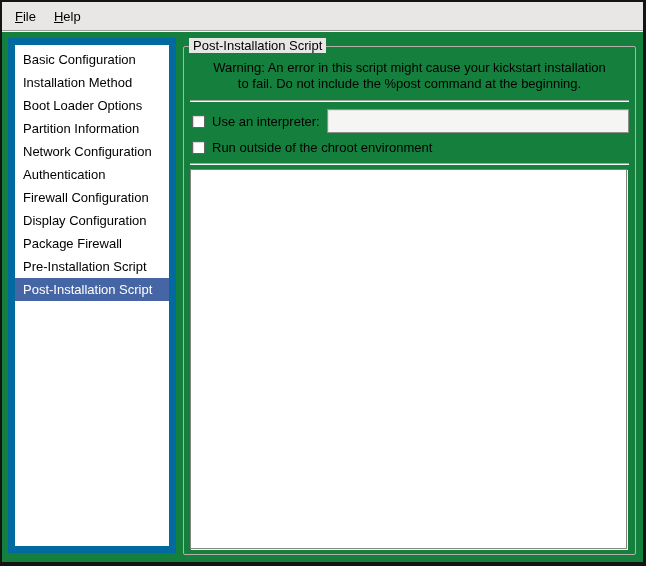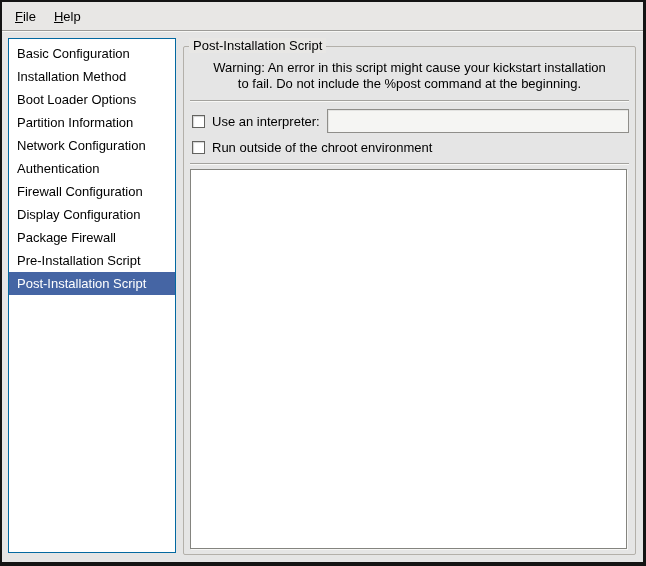--- a/index.html
+++ b/index.html
@@ -1,20 +1,20 @@
 <!DOCTYPE html>
 <html><head>
 <meta charset="utf-8">
 <style>
   html,body{margin:0;padding:0;background:#c9c9c9;}
   .window{
     position:relative;
     width:646px;height:566px;
     box-sizing:border-box;
-    background:#e5e5e5;
+    background:#15803d;
     border:solid #141414;
     border-width:2px 3px 4px 2px;
     font-family:"Liberation Sans","DejaVu Sans",sans-serif;
     font-size:13px;
     color:#000;
     overflow:hidden;
   }
   
   .menubar{
     position:absolute;left:0;right:0;top:0;height:28px;
@@ -28,21 +28,21 @@
     padding:4px 9px;
     cursor:default;
     white-space:nowrap;
   }
   .menu-item::first-letter{text-decoration:underline;}
   
   .sidebar{
     position:absolute;left:6px;top:36px;width:168px;height:515px;
     box-sizing:border-box;
     background:#ffffff;
-    border:1px solid #0369a1;
+    border:7px solid #0369a1;
     padding-top:3px;
     overflow:hidden;
   }
   .list-row{
     height:23px;line-height:23px;
     padding-left:8px;
     white-space:nowrap;
     cursor:default;
   }
   .list-row.selected{

